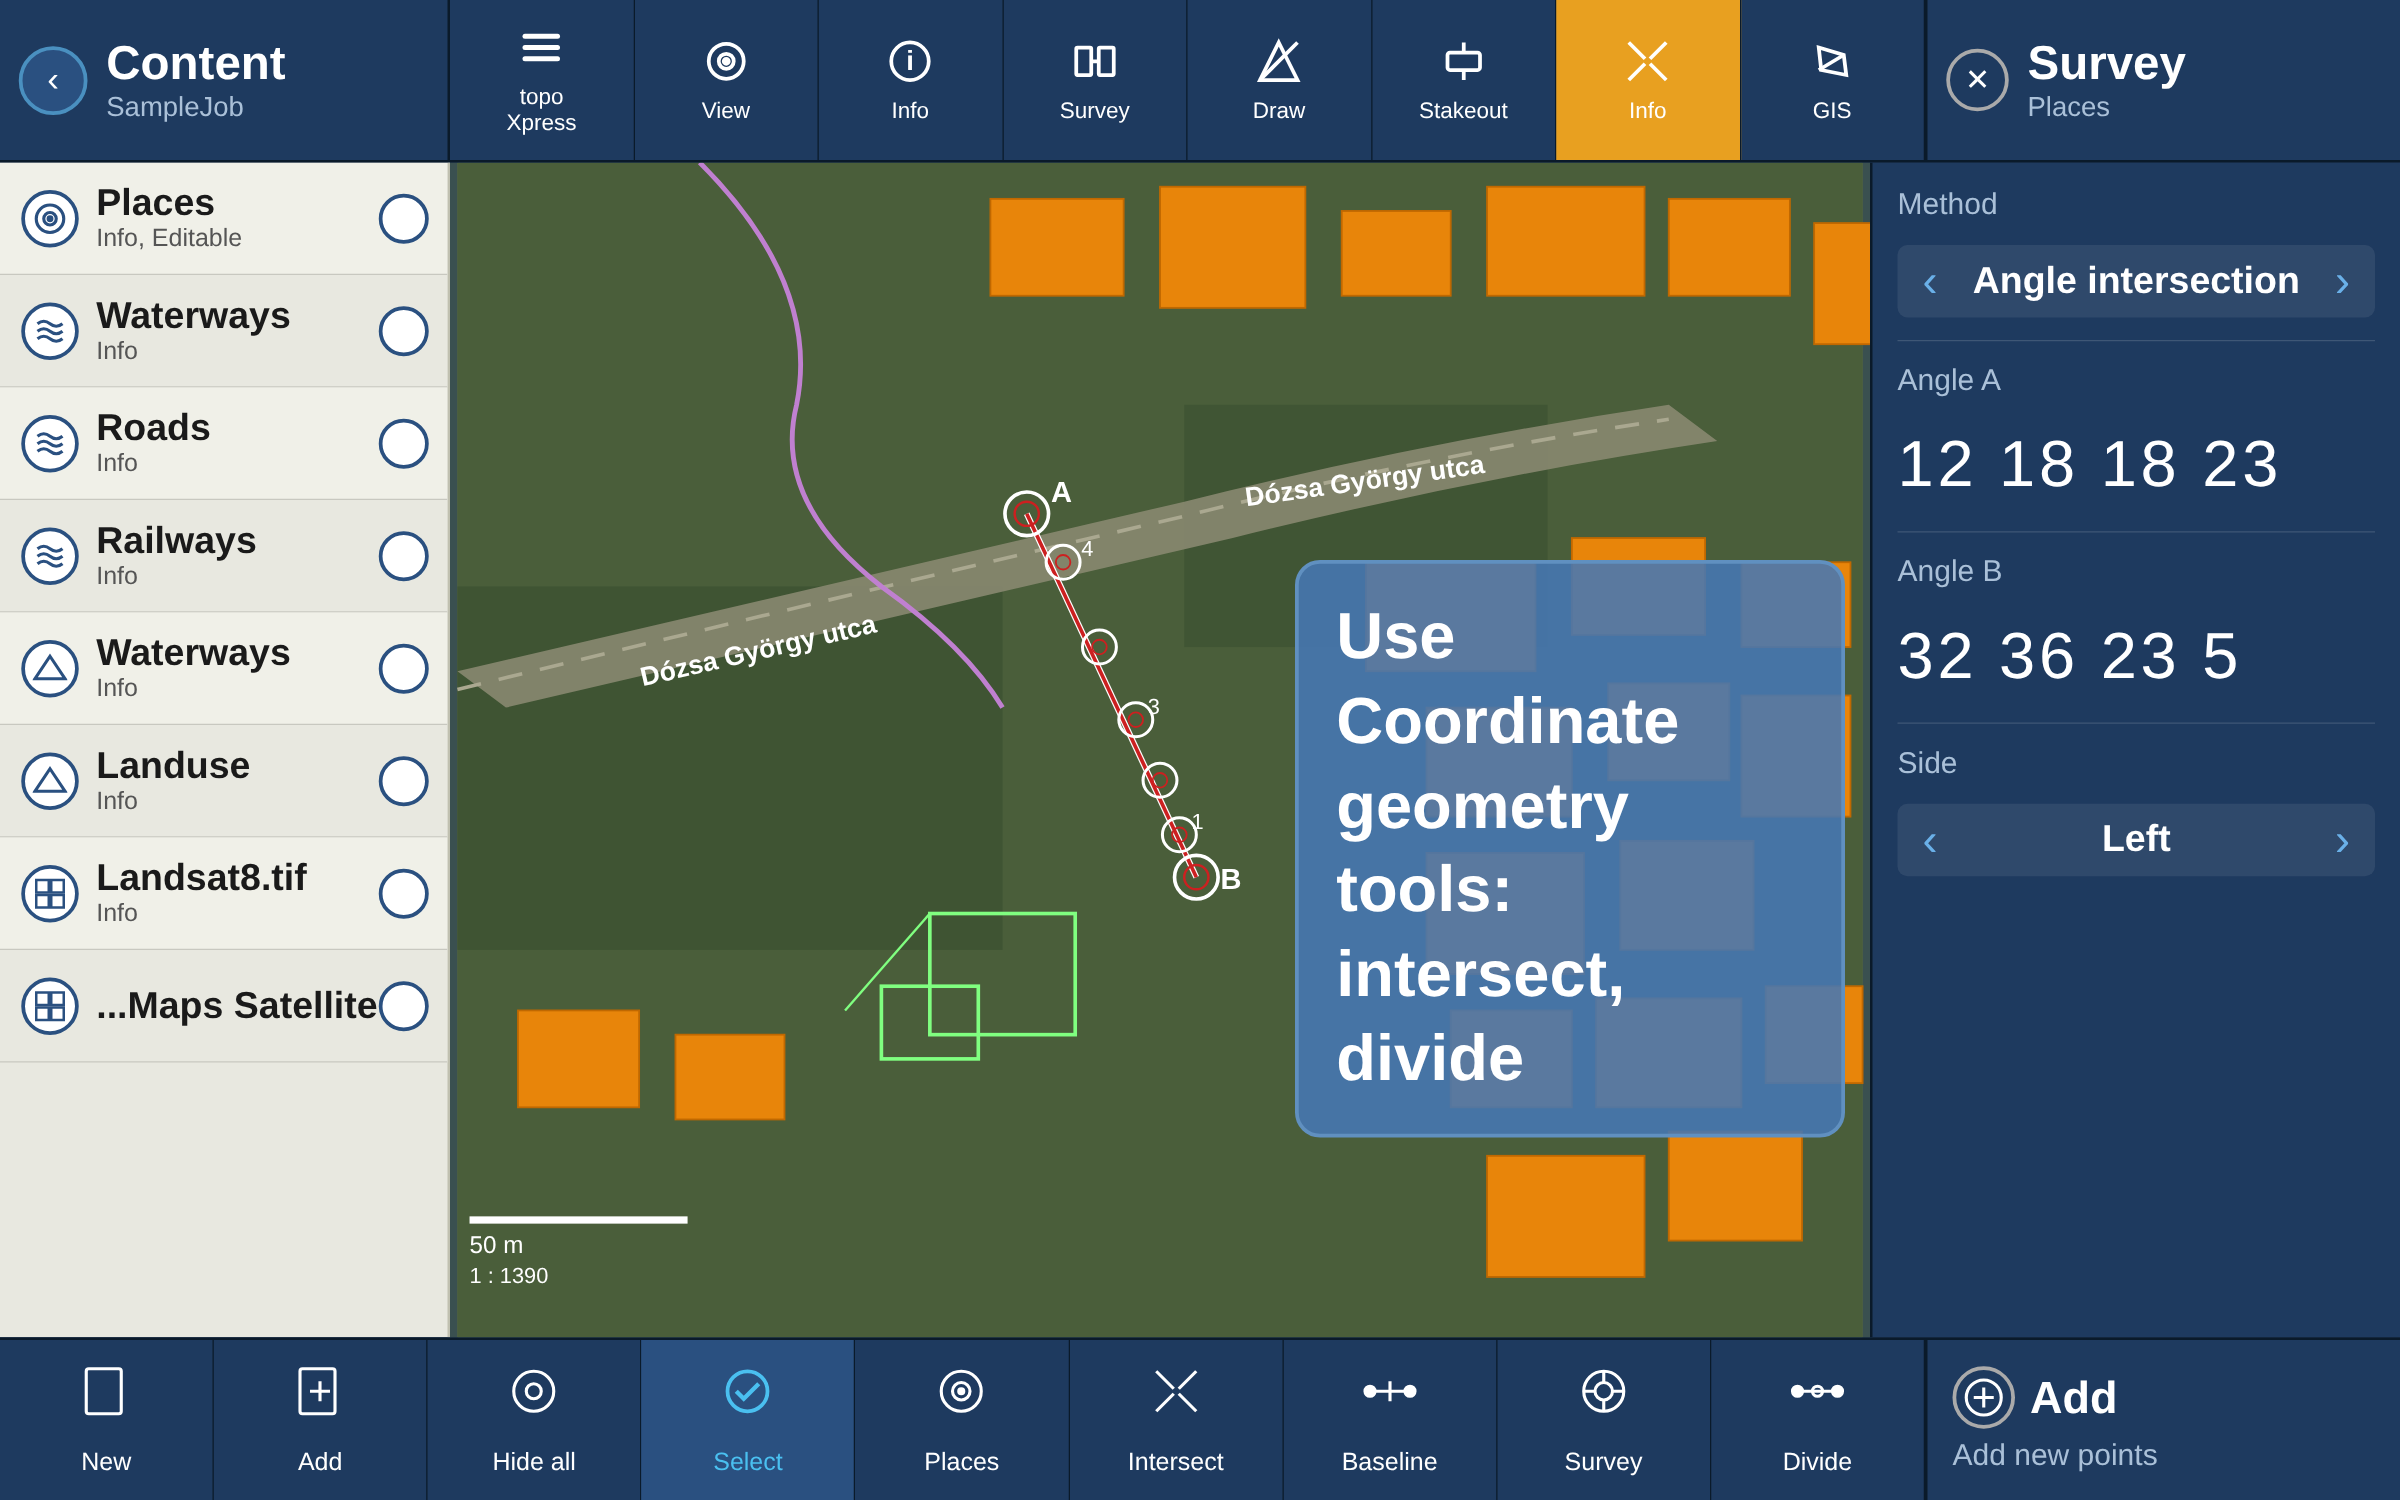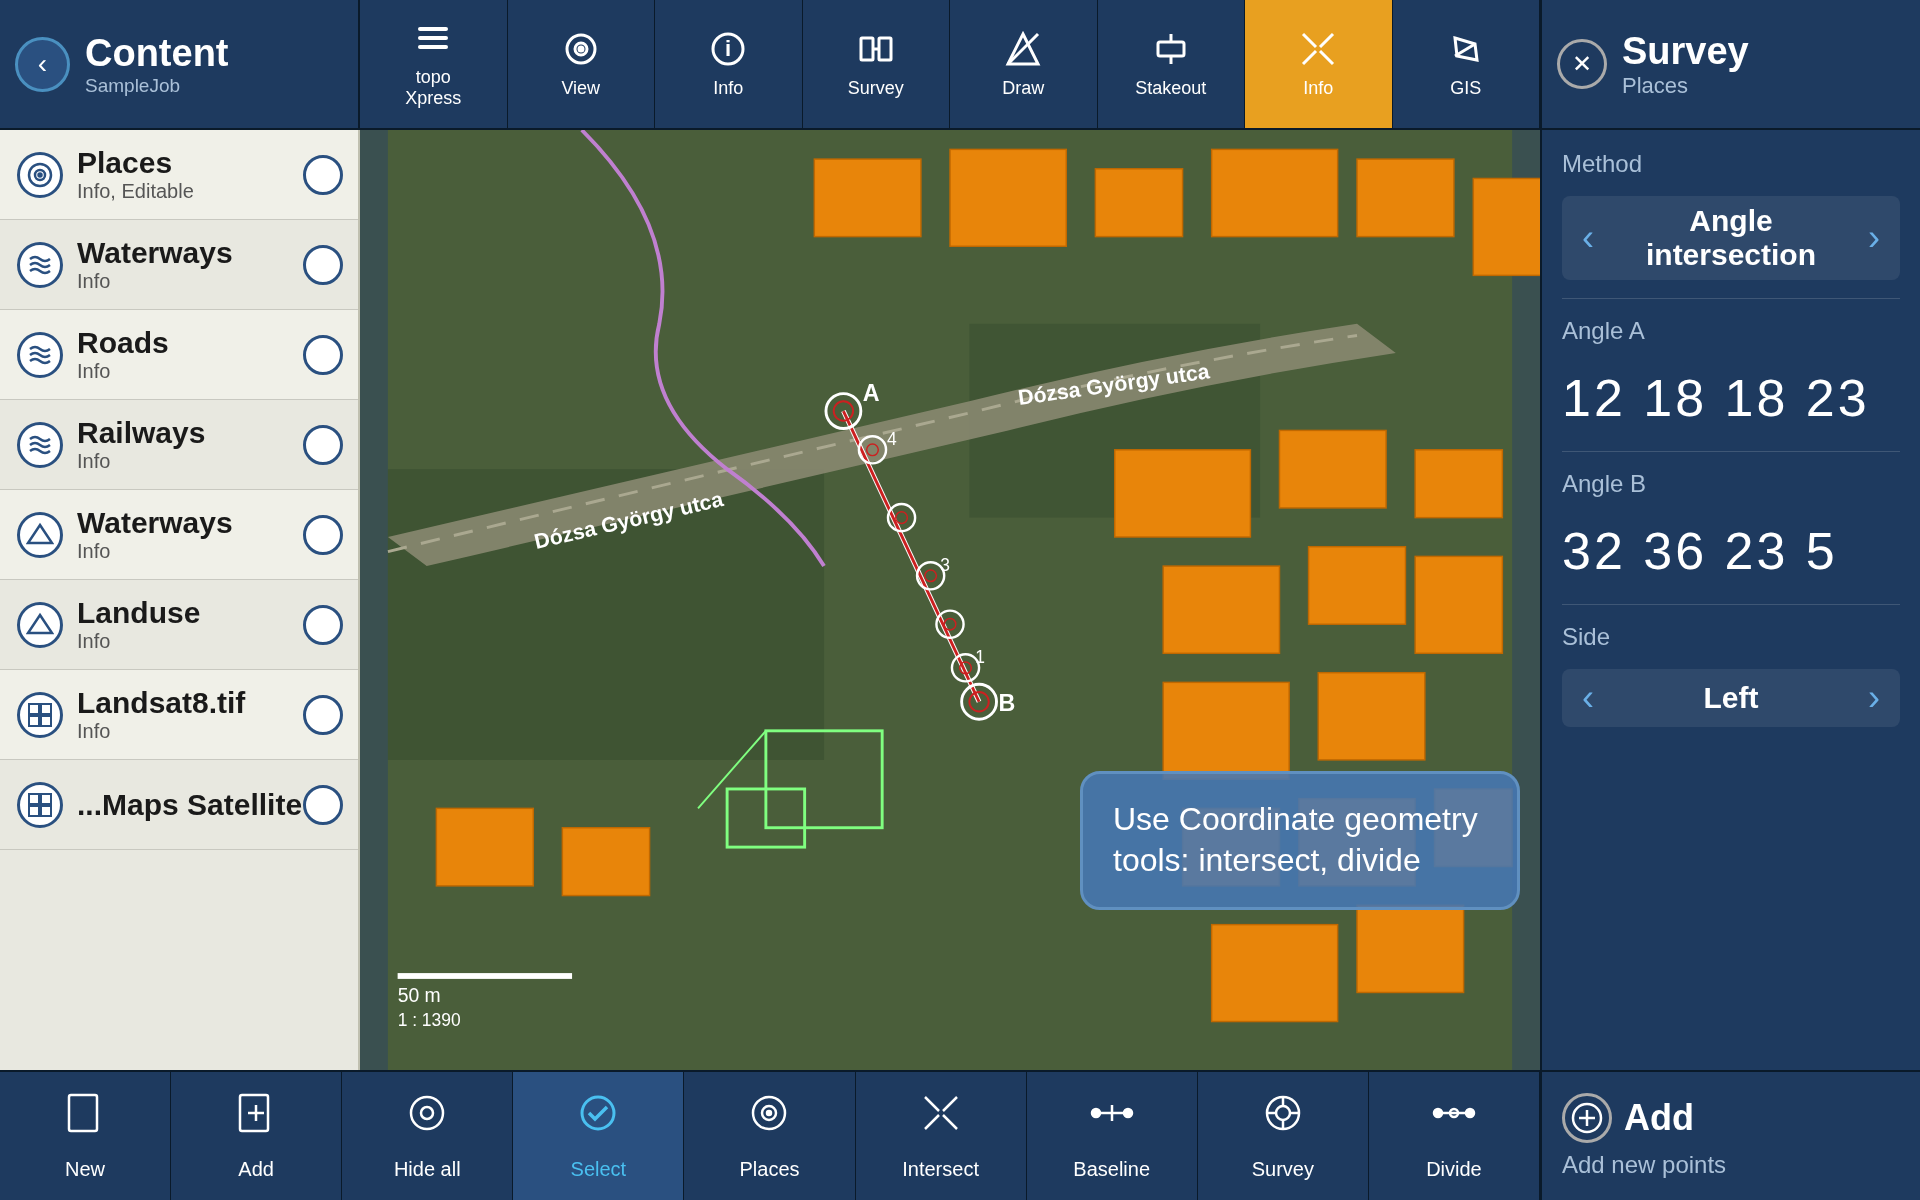--- a/index.html
+++ b/index.html
@@ -54,21 +54,21 @@
     }
 
     .toolbar-title {
       color: white;
       font-size: 38px;
       font-weight: bold;
     }
 
     .toolbar-subtitle {
       color: #aac0d8;
-      font-size: 19px;
+      font-size: 22px;
     }
 
     .toolbar-items {
       flex: 1;
       display: flex;
       align-items: stretch;
     }
 
     .toolbar-item {
       flex: 1;
@@ -236,28 +236,28 @@
       right: 20px;
       background: rgba(70, 120, 180, 0.88);
       border: 3px solid #6090c0;
       border-radius: 20px;
       padding: 25px 30px;
       max-width: 440px;
     }
 
     .map-tooltip-text {
       color: white;
-      font-size: 32px;
-      font-weight: normal;
+      font-size: 52px;
+      font-weight: bold;
       line-height: 1.3;
     }
 
     
     .right-panel {
-      width: 380px;
+      width: 424px;
       background: #1e3a5f;
       display: flex;
       flex-direction: column;
       padding: 20px;
       gap: 18px;
       border-left: 2px solid #0a1a2a;
     }
 
     .panel-label {
       color: #aac0d8;

